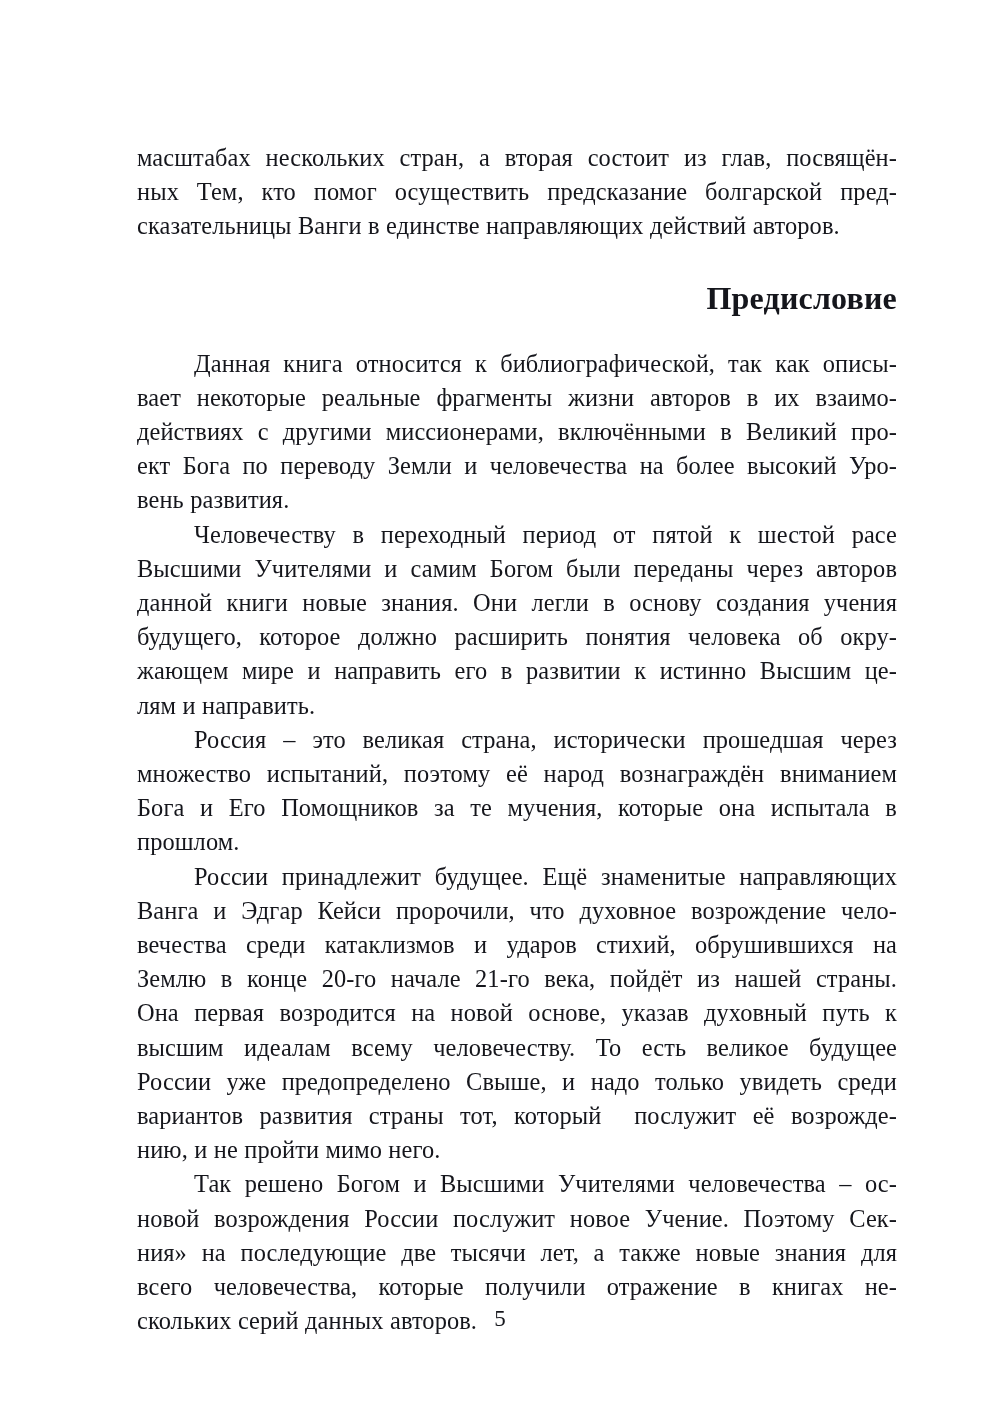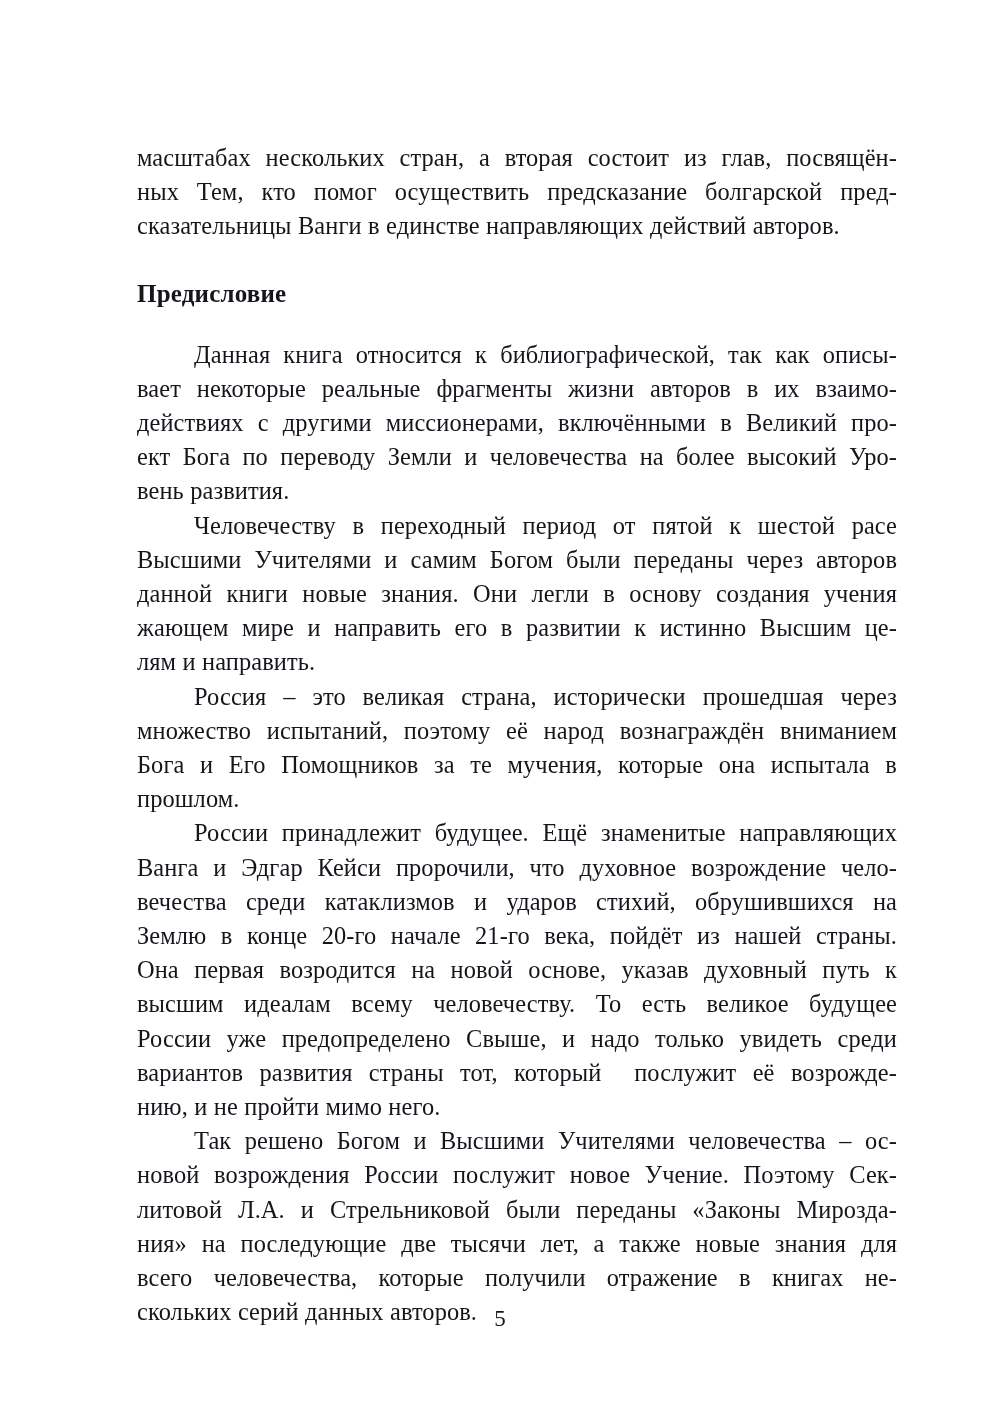--- a/index.html
+++ b/index.html
@@ -53,23 +53,23 @@
     text-align-last: left;
   }
 
   
   .line.indent {
     text-indent: 57px;
   }
 
   .section-heading {
     margin: 0;
-    font-size: 25px;
+    font-size: 32px;
     font-weight: bold;
-    text-align: left;
+    text-align: right;
     letter-spacing: 0.2px;
     padding-top: 36px;
     padding-bottom: 30px;
   }
 
   .body-group {
     margin: 0;
   }
 
   .page-number {
@@ -103,20 +103,21 @@
       <span class="line">вает некоторые реальные фрагменты жизни авторов в их взаимо-</span>
       <span class="line">действиях с другими миссионерами, включёнными в Великий про-</span>
       <span class="line">ект Бога по переводу Земли и человечества на более высокий Уро-</span>
       <span class="line last">вень развития.</span>
     </p>
 
     <p class="para body-group">
       <span class="line indent">Человечеству в переходный период от пятой к шестой расе</span>
       <span class="line">Высшими Учителями и самим Богом были переданы через авторов</span>
       <span class="line">данной книги новые знания. Они легли в основу создания учения</span>
+      <span class="line">будущего, которое должно расширить понятия человека об окру-</span>
       <span class="line">жающем мире и направить его в развитии к истинно Высшим це-</span>
       <span class="line last">лям и направить.</span>
     </p>
 
     <p class="para body-group">
       <span class="line indent">Россия – это великая страна, исторически прошедшая через</span>
       <span class="line">множество испытаний, поэтому её народ вознаграждён вниманием</span>
       <span class="line">Бога и Его Помощников за те мучения, которые она испытала в</span>
       <span class="line last">прошлом.</span>
     </p>
@@ -129,21 +130,20 @@
       <span class="line">Она первая возродится на новой основе, указав духовный путь к</span>
       <span class="line">высшим идеалам всему человечеству. То есть великое будущее</span>
       <span class="line">России уже предопределено Свыше, и надо только увидеть среди</span>
       <span class="line">вариантов развития страны тот, который  послужит её возрожде-</span>
       <span class="line last">нию, и не пройти мимо него.</span>
     </p>
 
     <p class="para body-group">
       <span class="line indent">Так решено Богом и Высшими Учителями человечества – ос-</span>
       <span class="line">новой возрождения России послужит новое Учение. Поэтому Сек-</span>
-      <span class="line">литовой Л.А. и Стрельниковой были переданы «Законы Мирозда-</span>
       <span class="line">ния» на последующие две тысячи лет, а также новые знания для</span>
       <span class="line">всего человечества, которые получили отражение в книгах не-</span>
       <span class="line last">скольких серий данных авторов.</span>
     </p>
 
   </div>
 
   <div class="page-number">5</div>
 
 </div>

